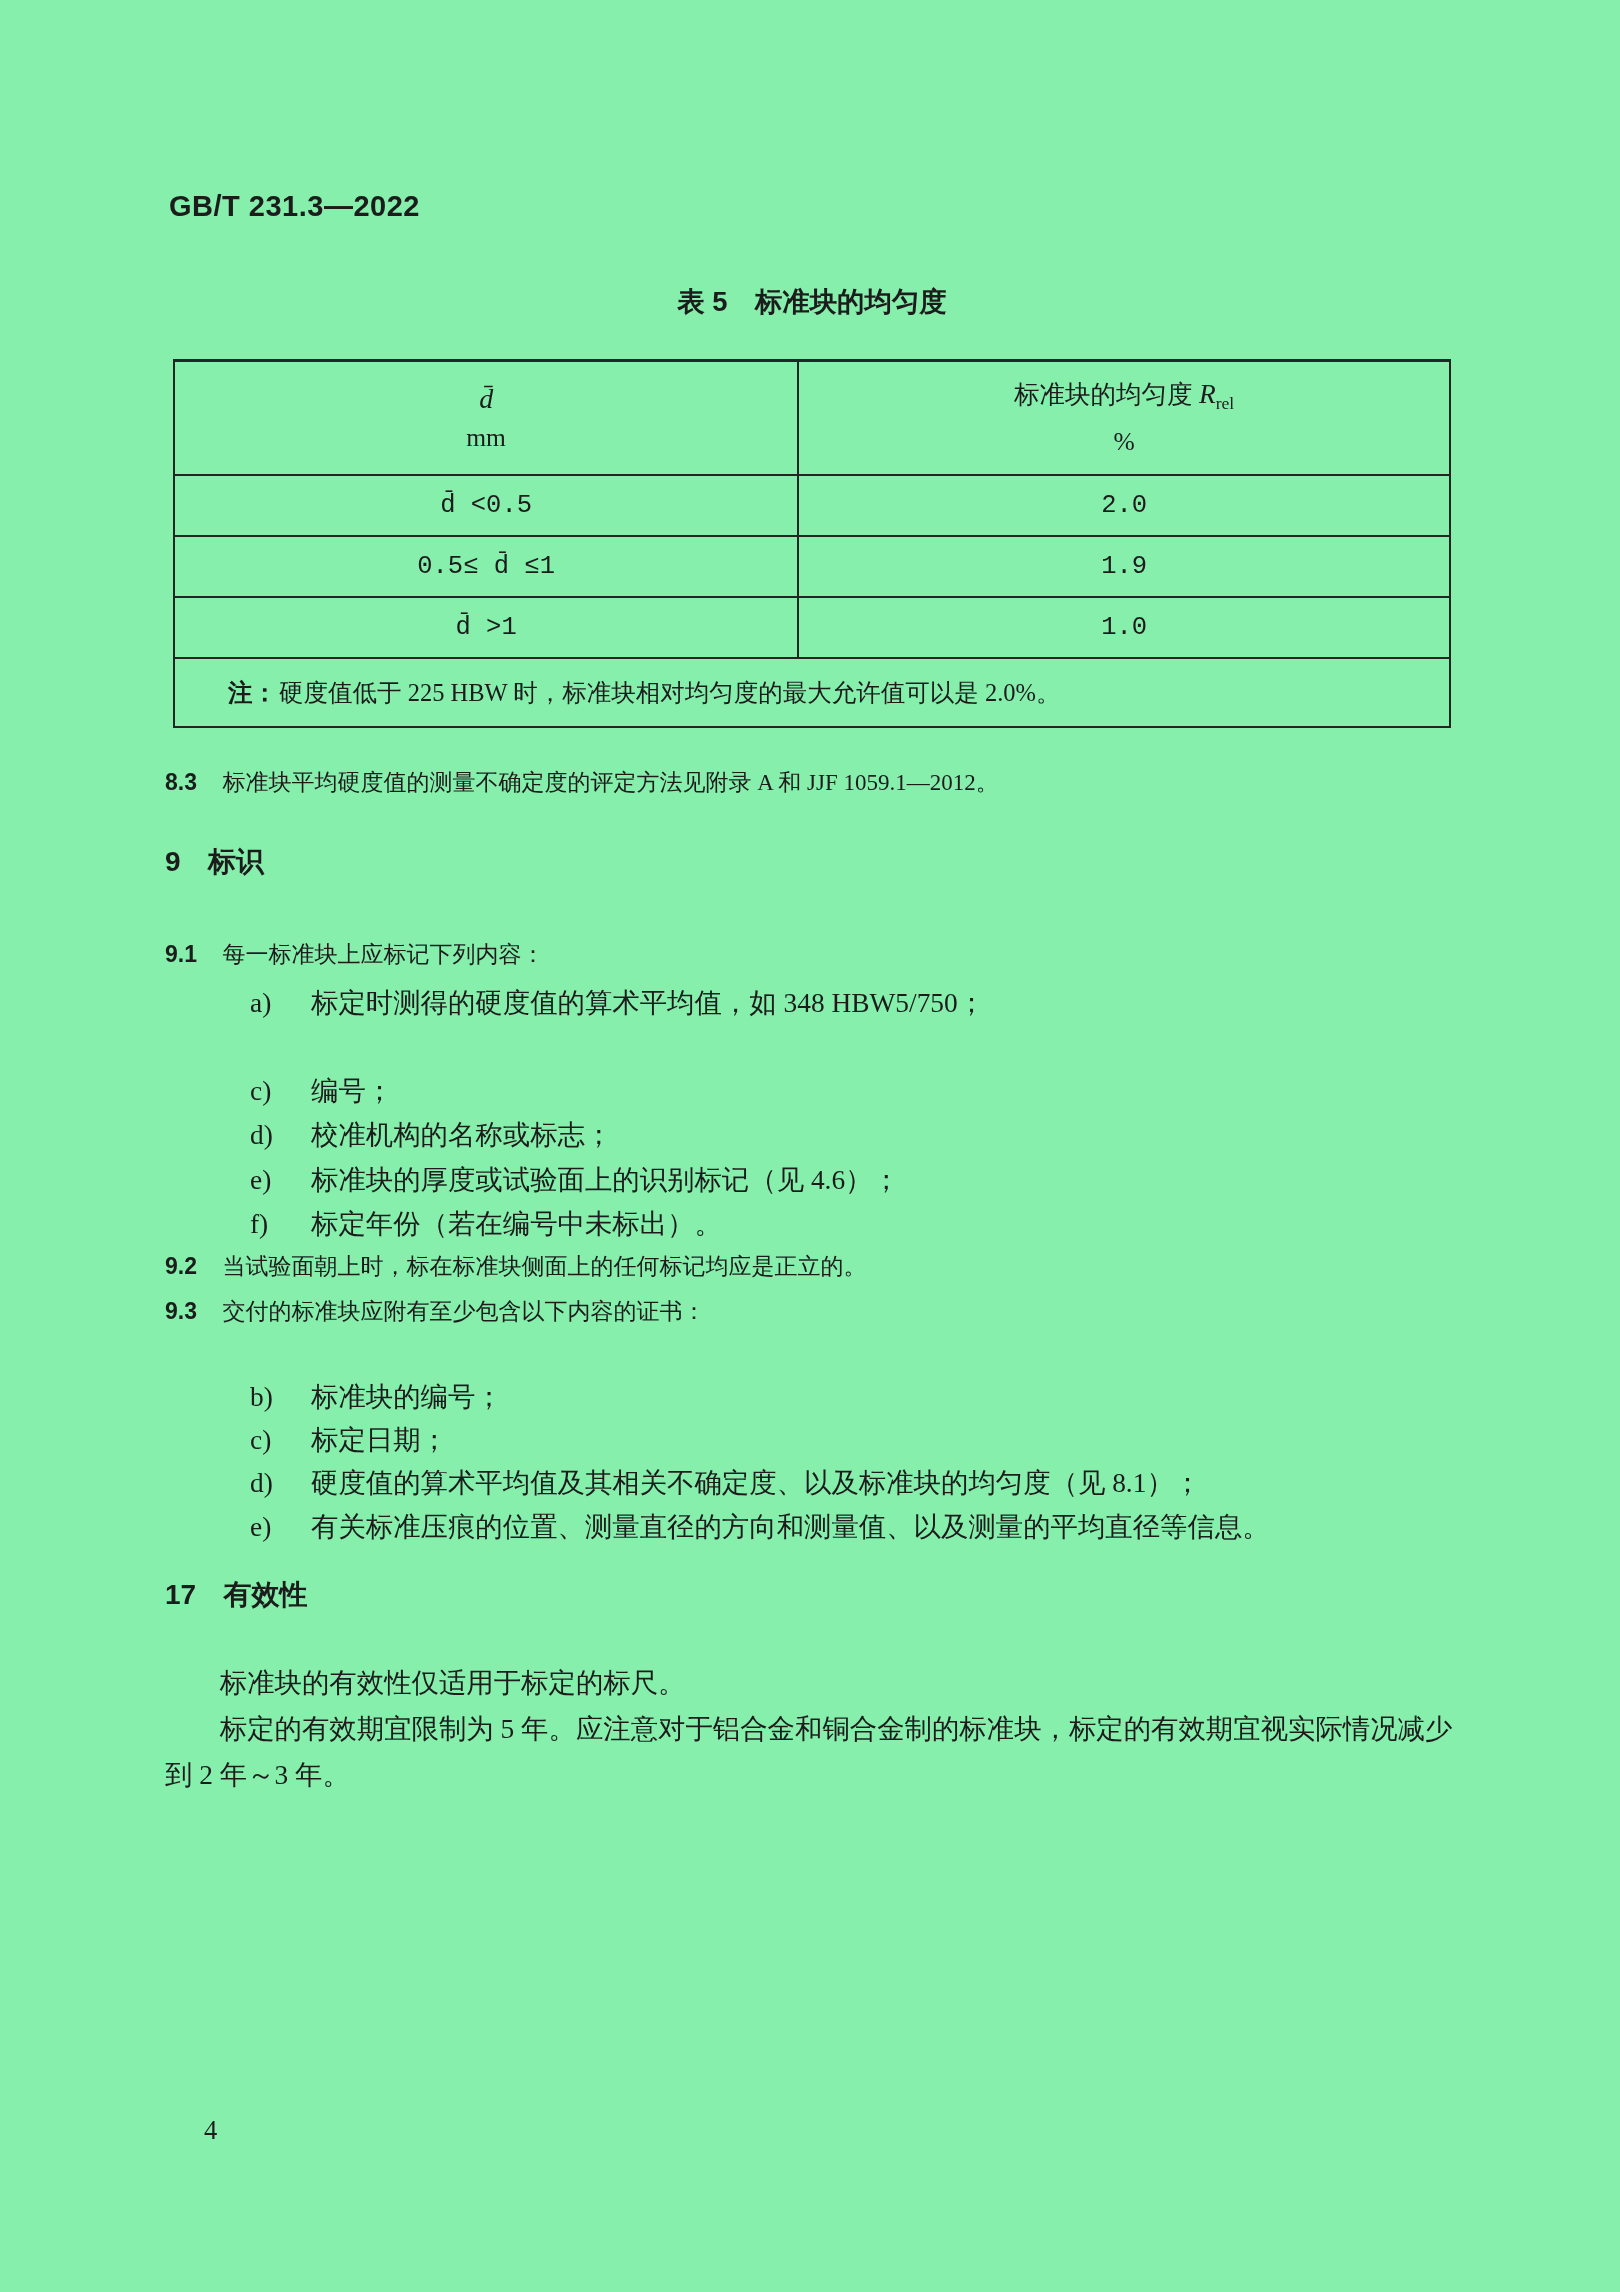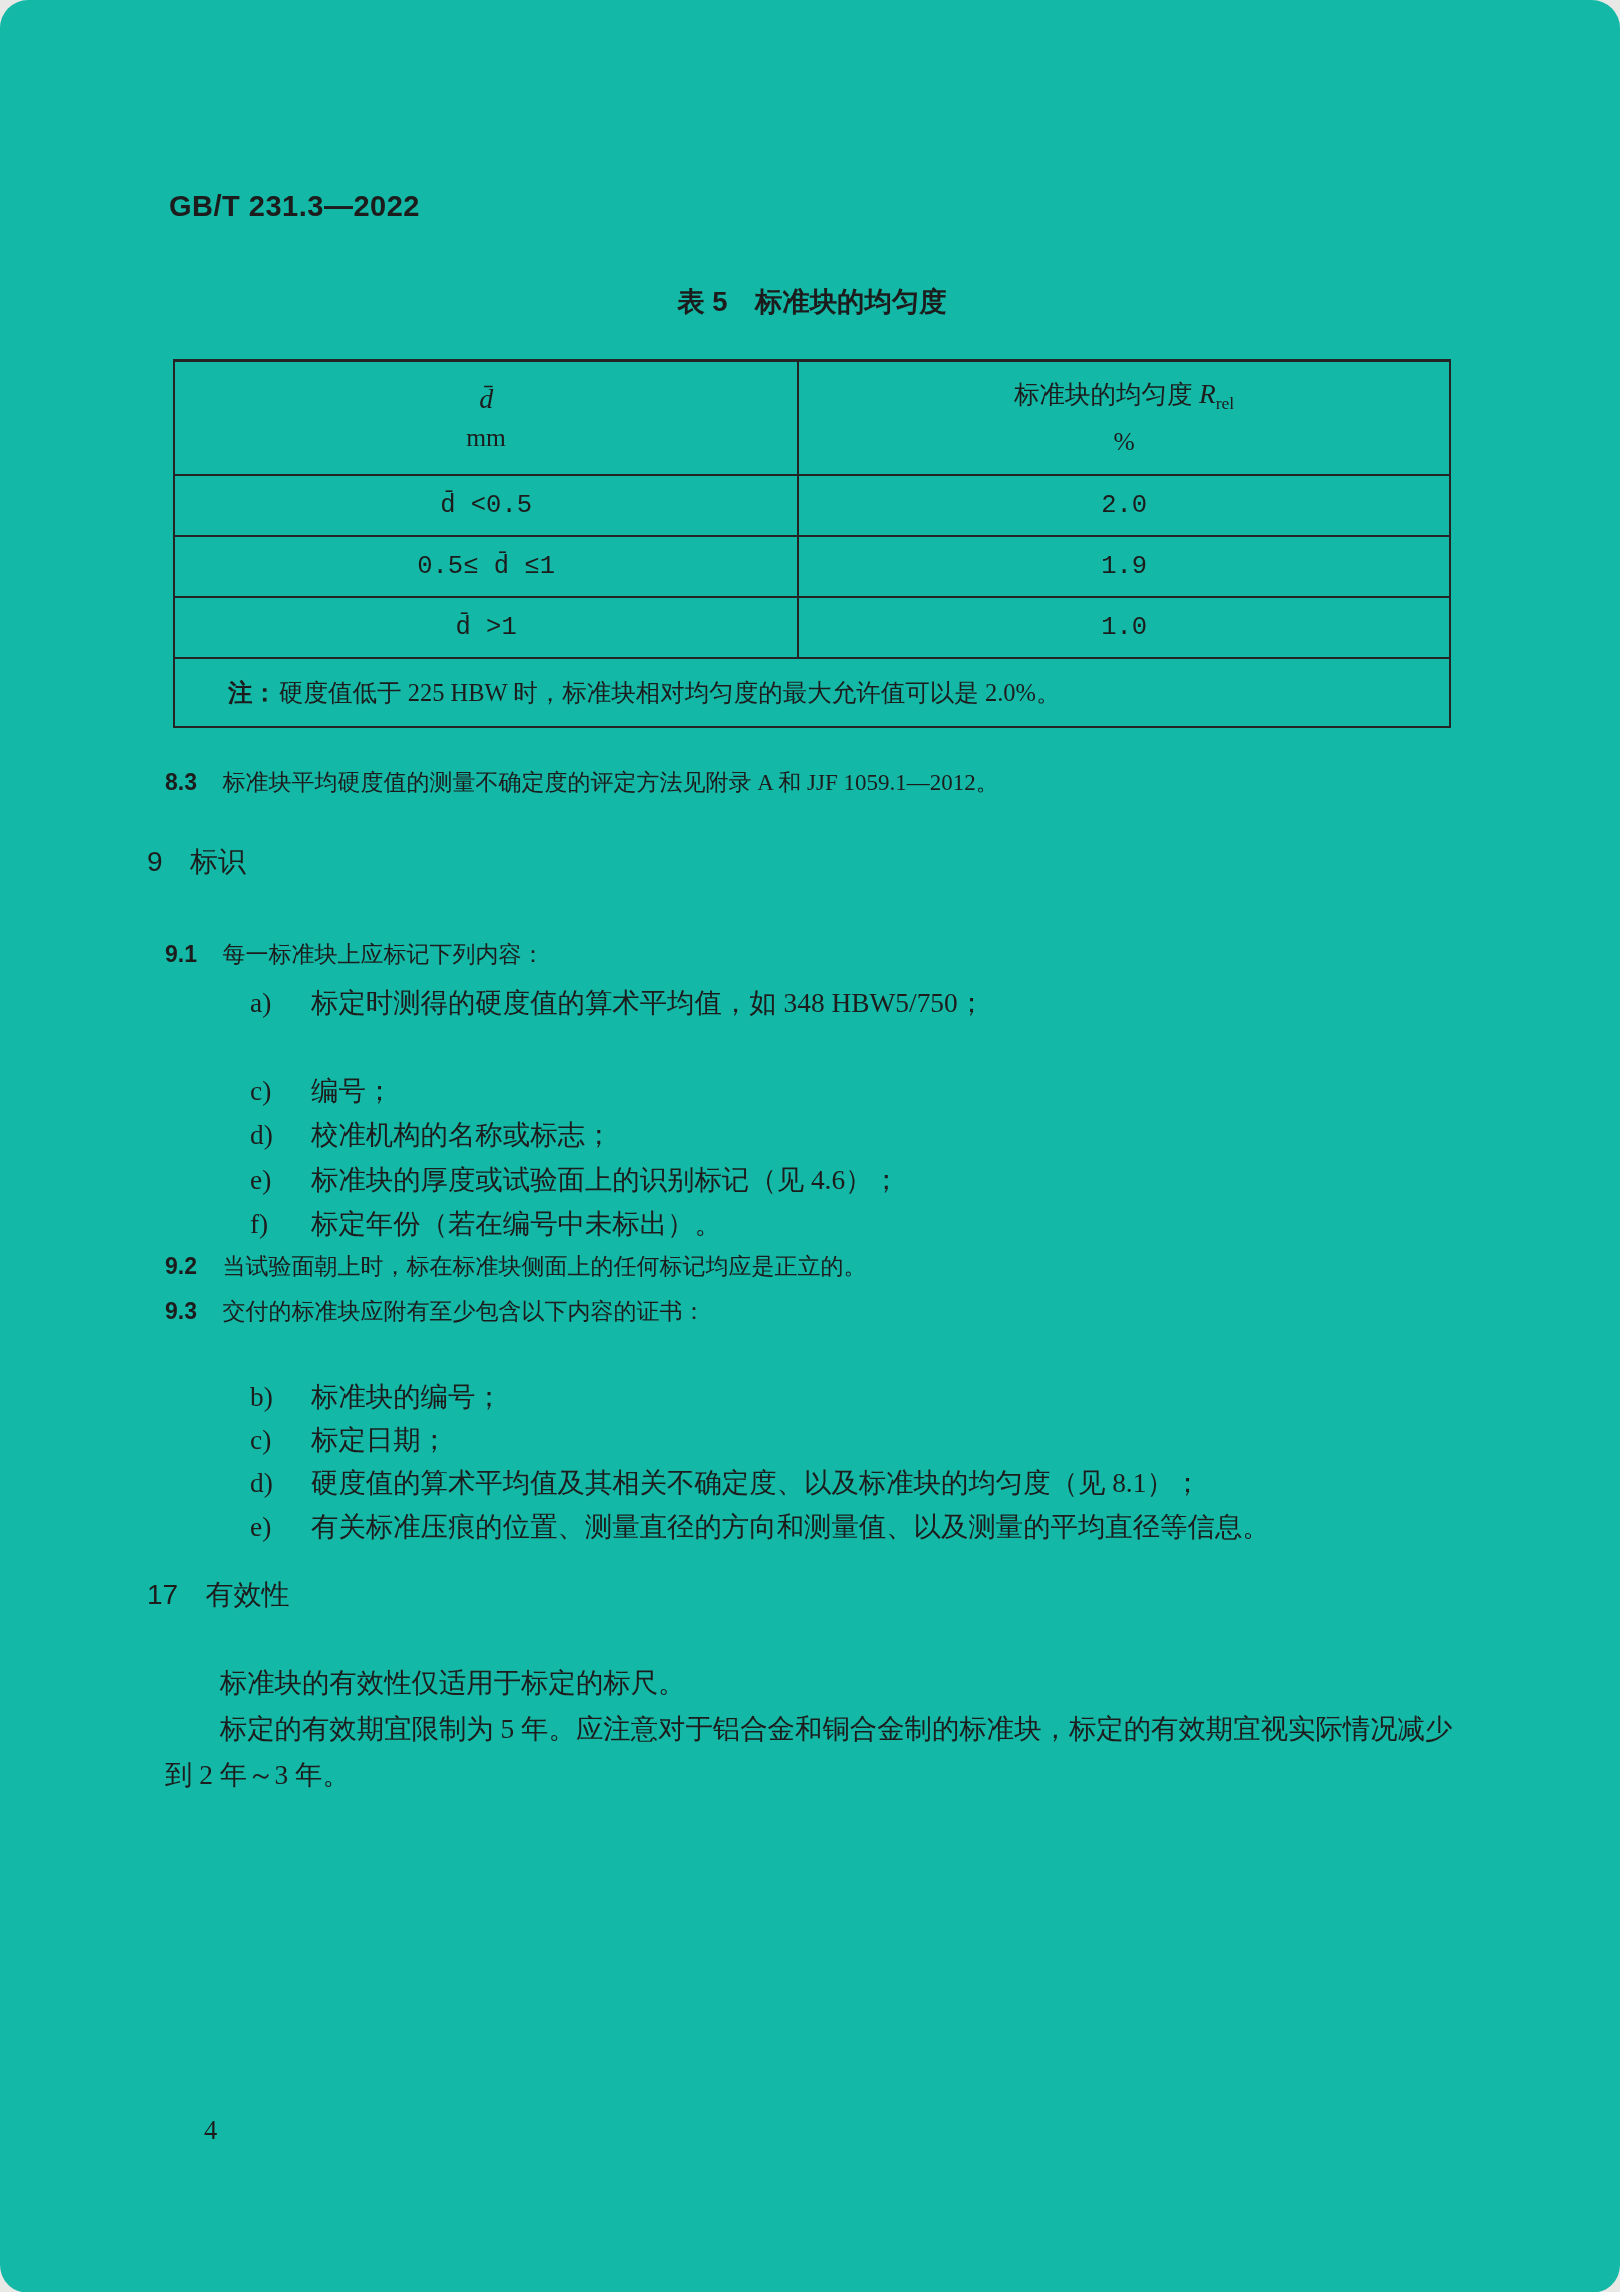--- a/index.html
+++ b/index.html
@@ -1,24 +1,23 @@
 <!DOCTYPE html>
 <html><head>
 <meta charset="utf-8">
 <style>
   html,body{margin:0;padding:0;background:#e8e8e6;}
   .page{
     position:relative;
     width:1620px;height:2293px;
     margin:0 auto;
-    background:#14b8a6;
+    background:#86efac;
     color:#1c1c1c;
     font-family:"Liberation Serif", serif;
     overflow:hidden;
-    border-radius:28px;
   }
   .abs{position:absolute;}
   .doc-code{
     left:169px;top:190px;
     font-family:"Liberation Sans", sans-serif;
     font-weight:700;font-size:29px;letter-spacing:0.5px;
   }
   .table-title{
     left:173px;top:284px;width:1278px;
     text-align:center;
@@ -59,23 +58,23 @@
     font-size:24.5px;
   }
   .t-note b{font-weight:700;margin-right:2px;}
   
   .para{left:165px;width:1304px;font-size:23px;line-height:43px;}
   .para .num{
     font-family:"Liberation Sans", sans-serif;
     font-weight:700;margin-right:25.5px;
   }
   .sec-head{
-    left:147px;
+    left:165px;
     font-family:"Liberation Sans", sans-serif;
-    font-weight:400;font-size:28px;
+    font-weight:700;font-size:28px;
   }
   .sec-head .num{margin-right:27.4px;}
   .list-item{left:250px;width:1215px;font-size:27.4px;line-height:43px;}
   .list-item .li-label{display:inline-block;width:61px;}
   .body-p{left:165px;width:1290px;font-size:27.4px;line-height:46px;text-indent:2em;}
   .page-number{left:204px;top:2115px;font-size:26.5px;}
 </style>
 </head>
 <body>
 

